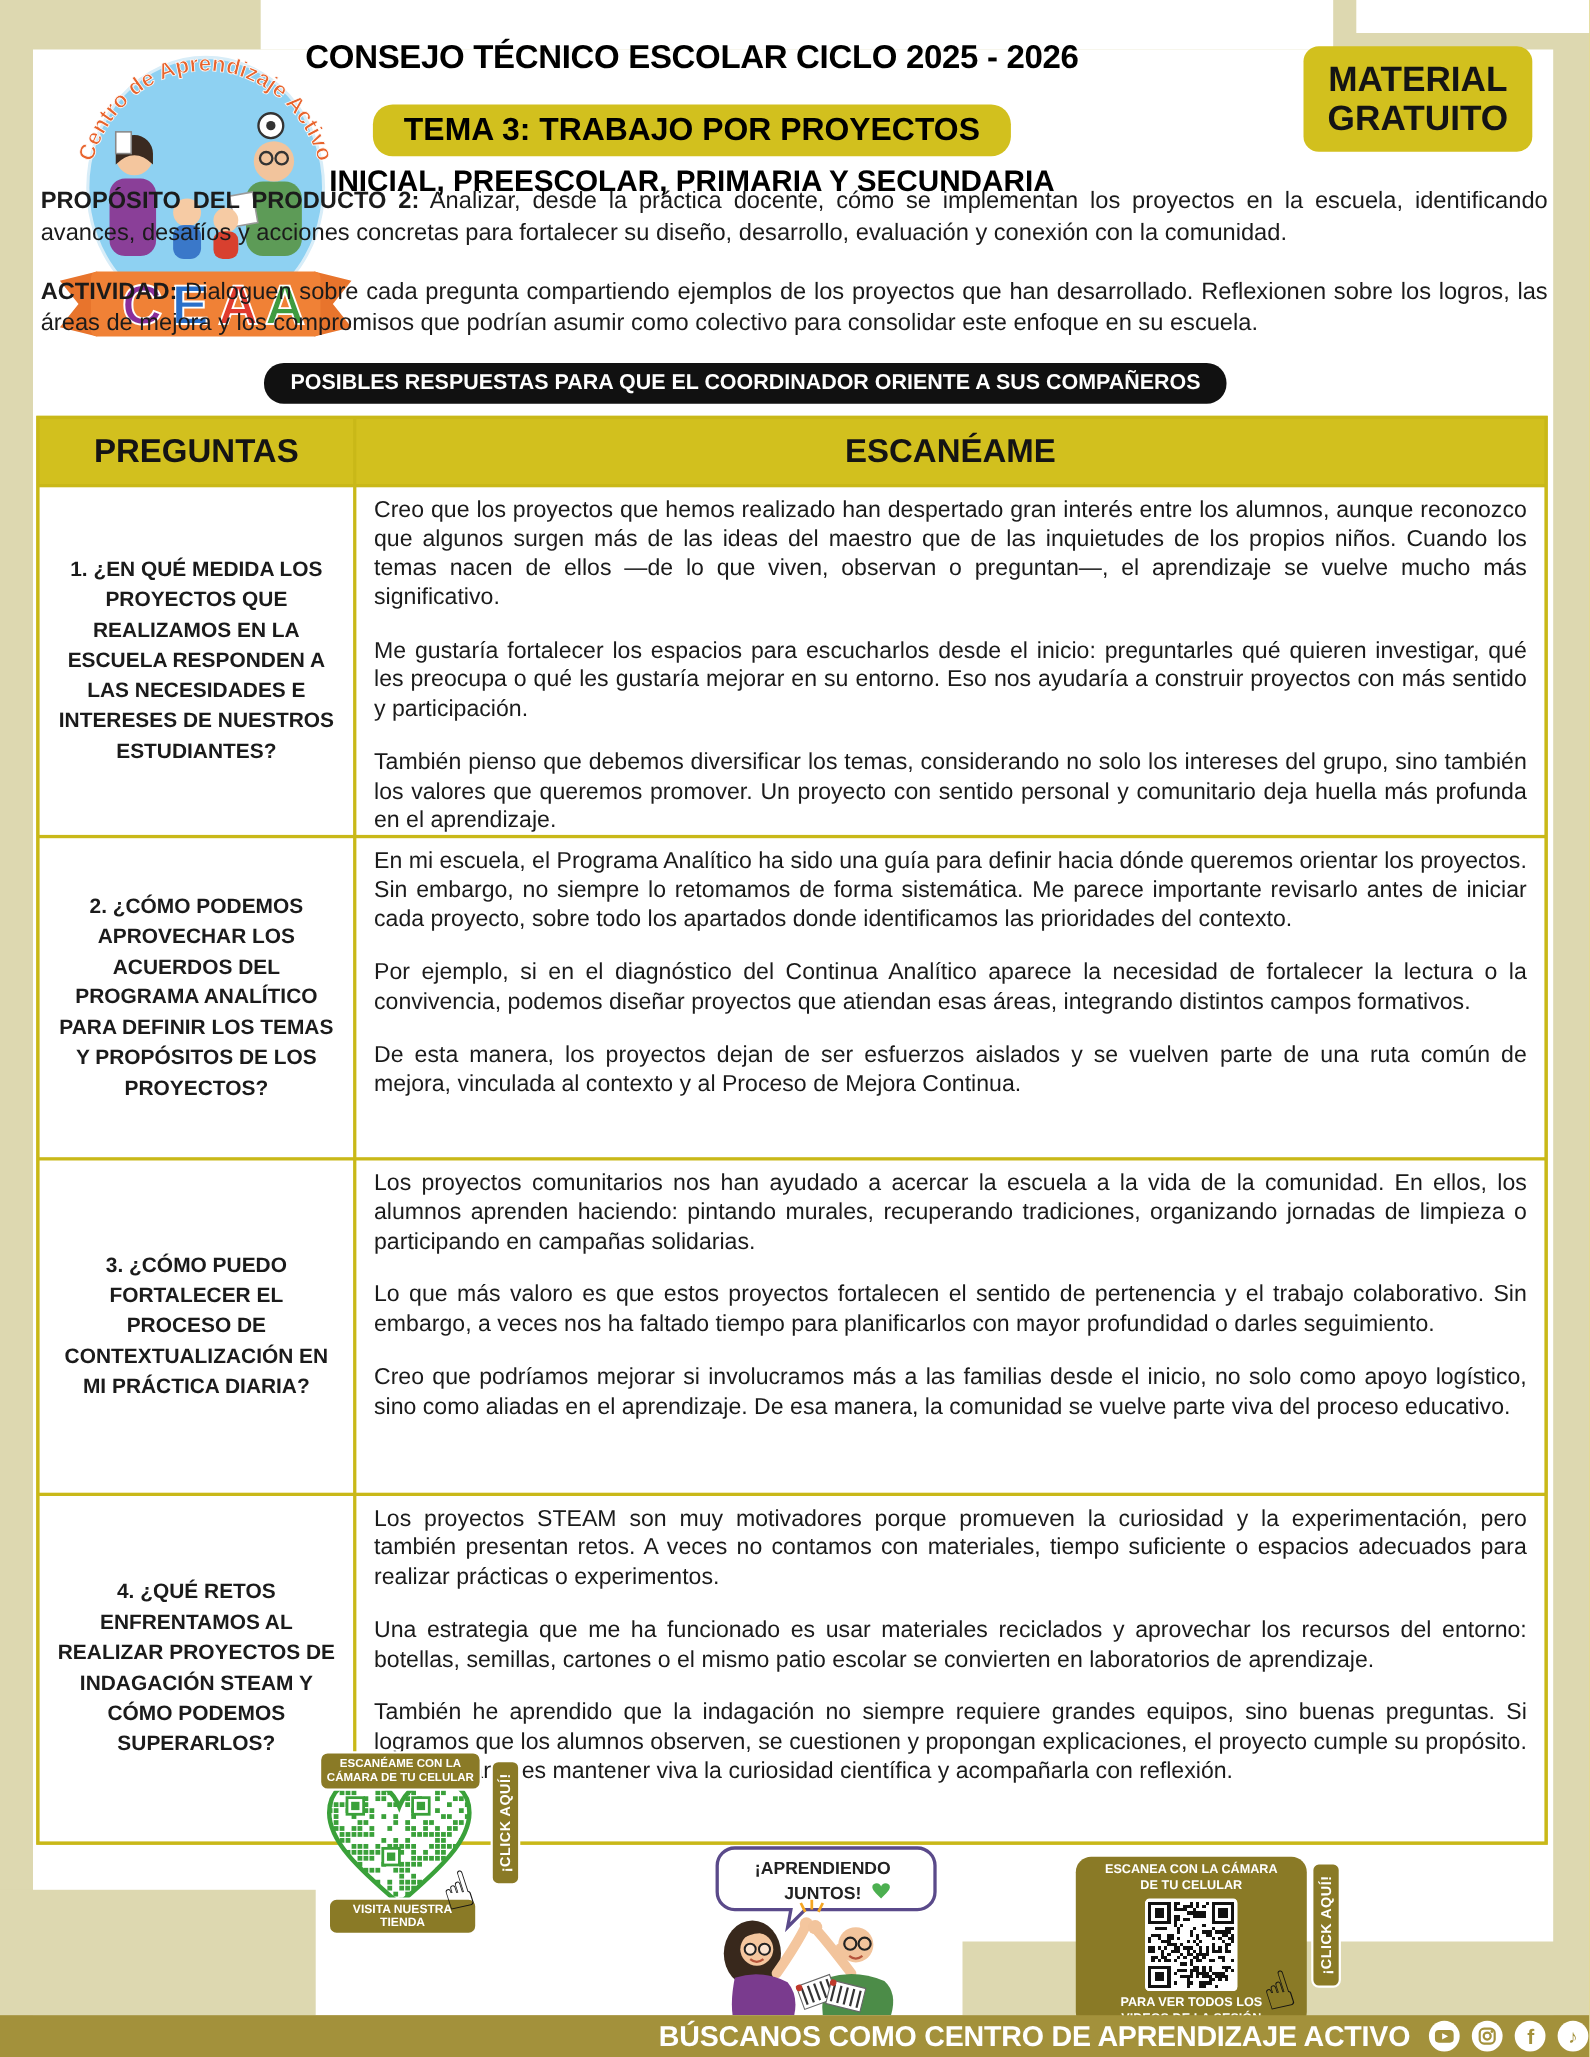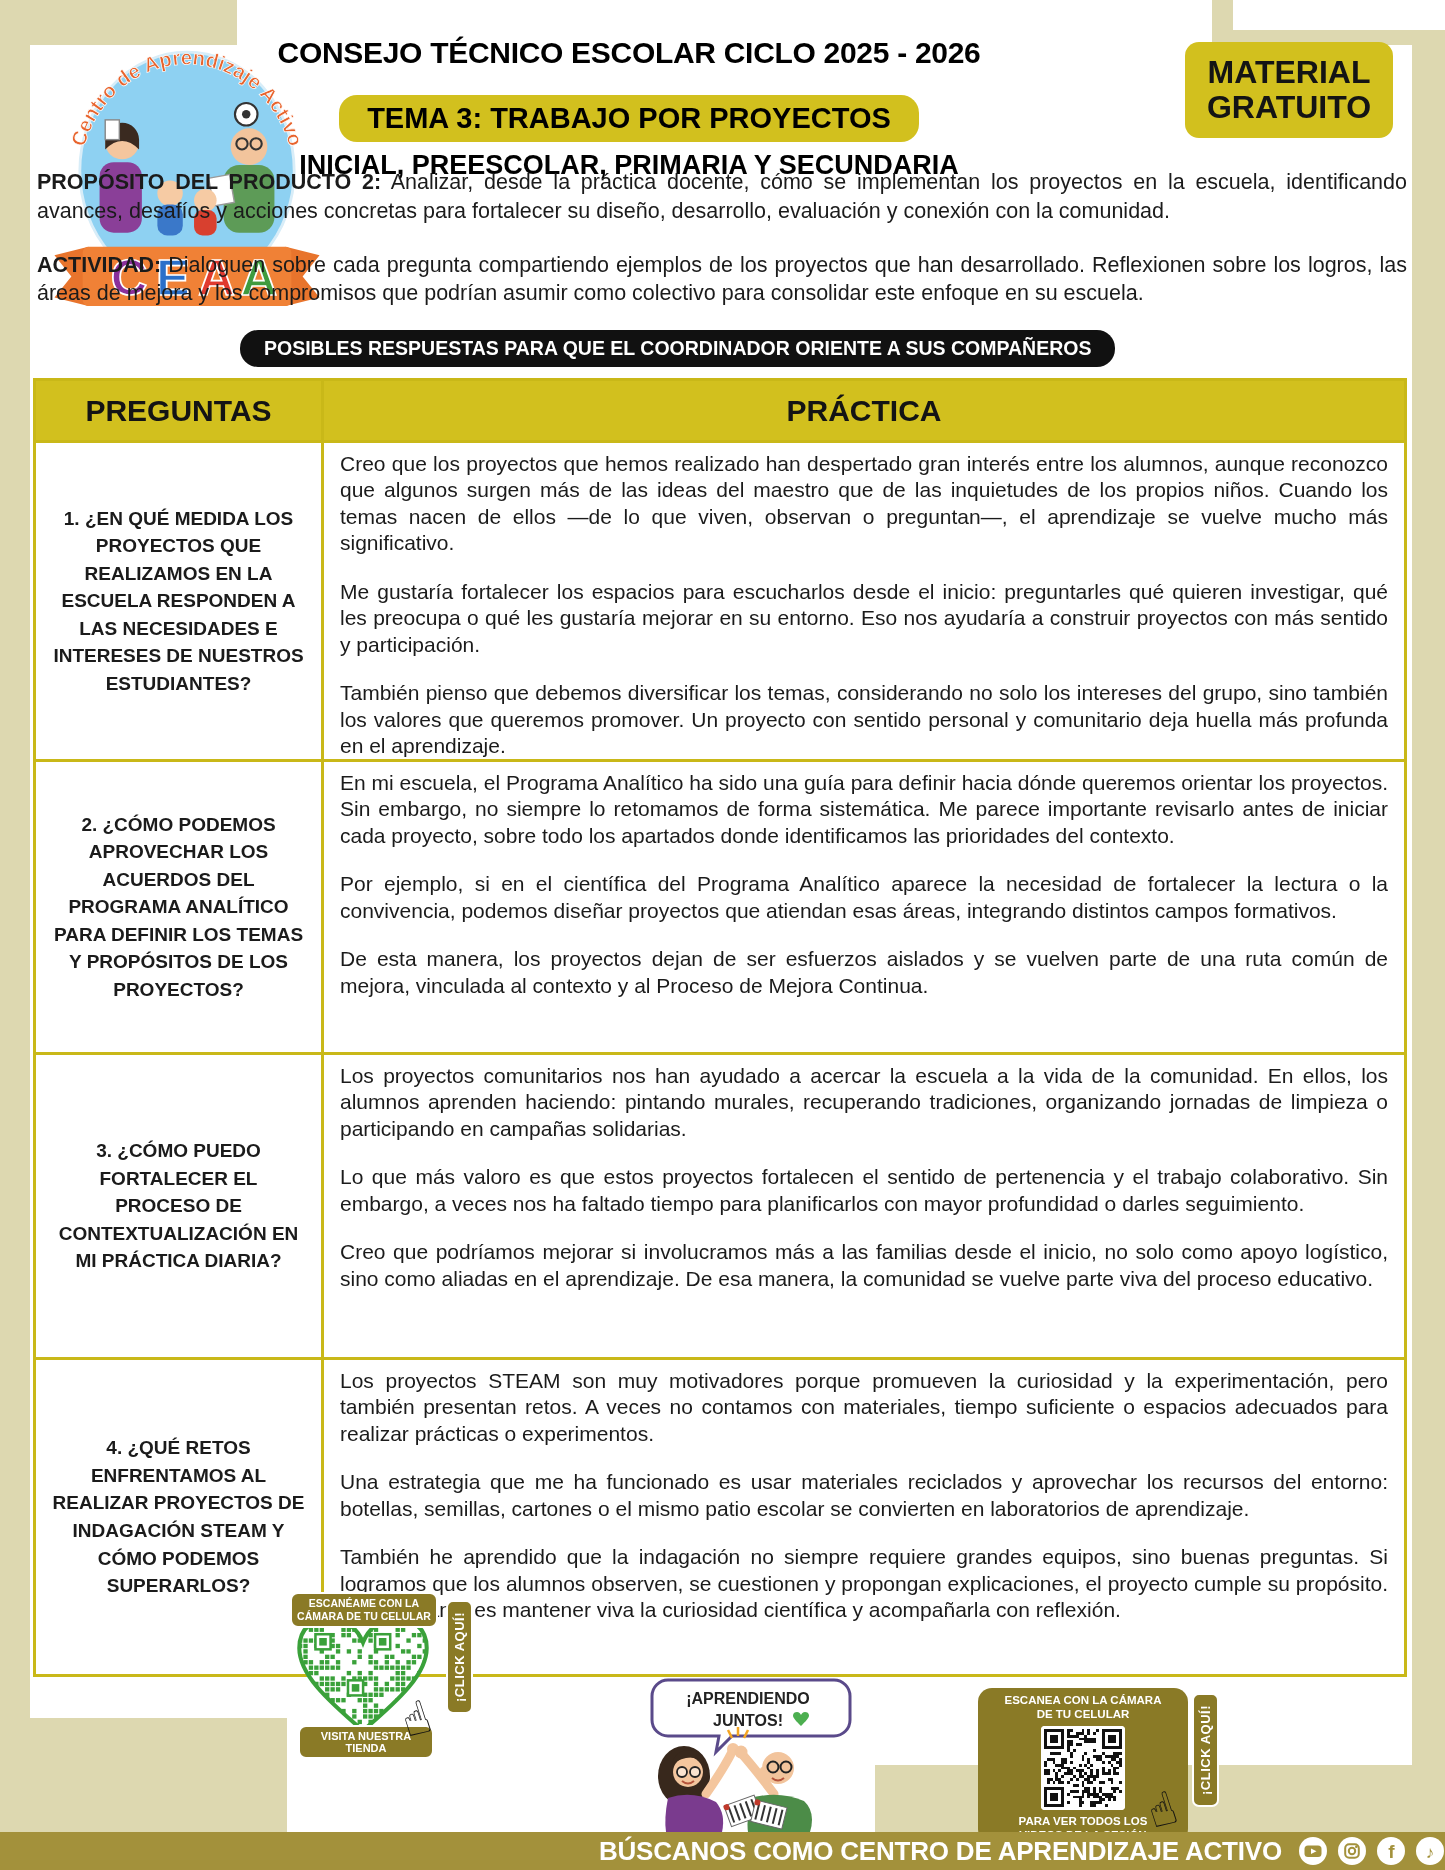--- a/index.html
+++ b/index.html
@@ -128,33 +128,33 @@
 
   <div class="intro">
     <p><b>PROPÓSITO DEL PRODUCTO 2:</b><span> Analizar, desde la práctica docente, cómo se implementan los proyectos en la escuela, identificando avances, desafíos y acciones concretas para fortalecer su diseño, desarrollo, evaluación y conexión con la comunidad.</span></p>
     <p class="p2"><b>ACTIVIDAD:</b><span> Dialoguen sobre cada pregunta compartiendo ejemplos de los proyectos que han desarrollado. Reflexionen sobre los logros, las áreas de mejora y los compromisos que podrían asumir como colectivo para consolidar este enfoque en su escuela.</span></p>
   </div>
 
   <div class="banner-pill">POSIBLES RESPUESTAS PARA QUE EL COORDINADOR ORIENTE A SUS COMPAÑEROS</div>
 
   <div class="qtable">
     <div class="th">PREGUNTAS</div>
-    <div class="th">PRÁCTICA</div>
+    <div class="th">ESCANÉAME</div>
 
     <div class="qcell">1. ¿EN QUÉ MEDIDA LOS PROYECTOS QUE REALIZAMOS EN LA ESCUELA RESPONDEN A LAS NECESIDADES E INTERESES DE NUESTROS ESTUDIANTES?</div>
     <div class="rcell">
       <p>Creo que los proyectos que hemos realizado han despertado gran interés entre los alumnos, aunque reconozco que algunos surgen más de las ideas del maestro que de las inquietudes de los propios niños. Cuando los temas nacen de ellos —de lo que viven, observan o preguntan—, el aprendizaje se vuelve mucho más significativo.</p>
       <p>Me gustaría fortalecer los espacios para escucharlos desde el inicio: preguntarles qué quieren investigar, qué les preocupa o qué les gustaría mejorar en su entorno. Eso nos ayudaría a construir proyectos con más sentido y participación.</p>
       <p>También pienso que debemos diversificar los temas, considerando no solo los intereses del grupo, sino también los valores que queremos promover. Un proyecto con sentido personal y comunitario deja huella más profunda en el aprendizaje.</p>
     </div>
 
     <div class="qcell">2. ¿CÓMO PODEMOS APROVECHAR LOS ACUERDOS DEL PROGRAMA ANALÍTICO PARA DEFINIR LOS TEMAS Y PROPÓSITOS DE LOS PROYECTOS?</div>
     <div class="rcell">
       <p>En mi escuela, el Programa Analítico ha sido una guía para definir hacia dónde queremos orientar los proyectos. Sin embargo, no siempre lo retomamos de forma sistemática. Me parece importante revisarlo antes de iniciar cada proyecto, sobre todo los apartados donde identificamos las prioridades del contexto.</p>
-      <p>Por ejemplo, si en el científica del Programa Analítico aparece la necesidad de fortalecer la lectura o la convivencia, podemos diseñar proyectos que atiendan esas áreas, integrando distintos campos formativos.</p>
+      <p>Por ejemplo, si en el diagnóstico del Continua Analítico aparece la necesidad de fortalecer la lectura o la convivencia, podemos diseñar proyectos que atiendan esas áreas, integrando distintos campos formativos.</p>
       <p>De esta manera, los proyectos dejan de ser esfuerzos aislados y se vuelven parte de una ruta común de mejora, vinculada al contexto y al Proceso de Mejora Continua.</p>
     </div>
 
     <div class="qcell">3. ¿CÓMO PUEDO FORTALECER EL PROCESO DE CONTEXTUALIZACIÓN EN MI PRÁCTICA DIARIA?</div>
     <div class="rcell">
       <p>Los proyectos comunitarios nos han ayudado a acercar la escuela a la vida de la comunidad. En ellos, los alumnos aprenden haciendo: pintando murales, recuperando tradiciones, organizando jornadas de limpieza o participando en campañas solidarias.</p>
       <p>Lo que más valoro es que estos proyectos fortalecen el sentido de pertenencia y el trabajo colaborativo. Sin embargo, a veces nos ha faltado tiempo para planificarlos con mayor profundidad o darles seguimiento.</p>
       <p>Creo que podríamos mejorar si involucramos más a las familias desde el inicio, no solo como apoyo logístico, sino como aliadas en el aprendizaje. De esa manera, la comunidad se vuelve parte viva del proceso educativo.</p>
     </div>
 

